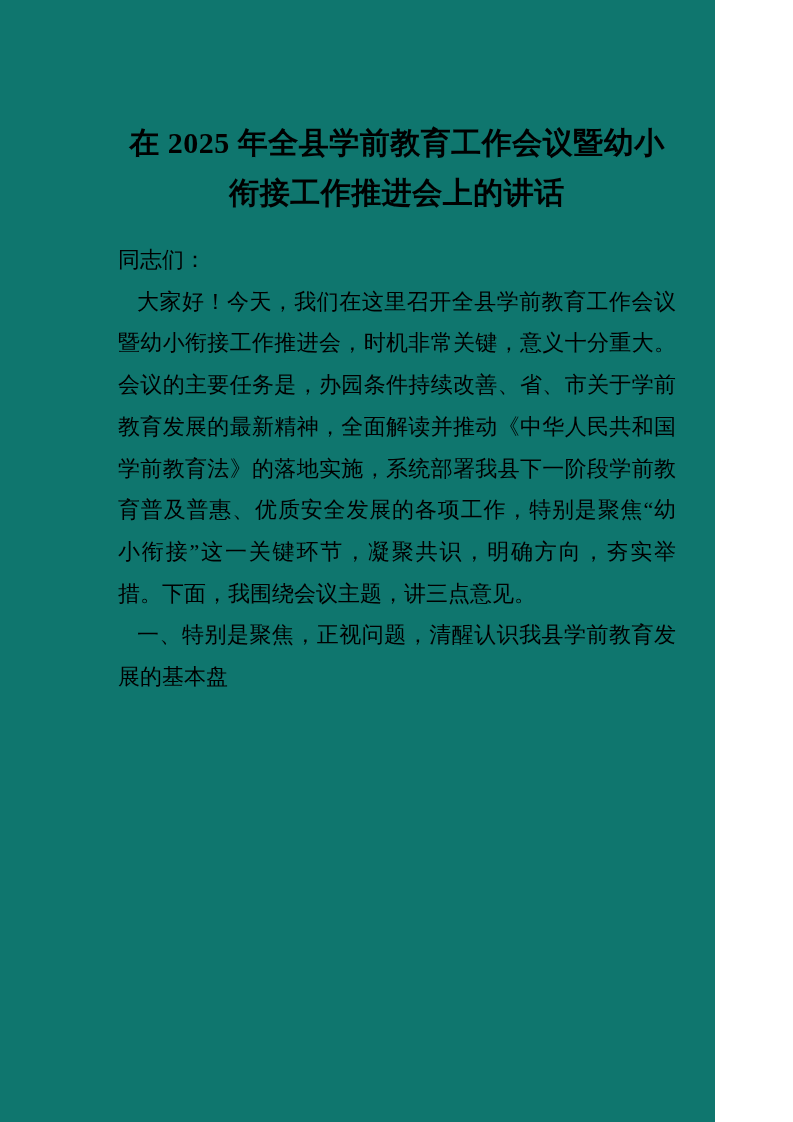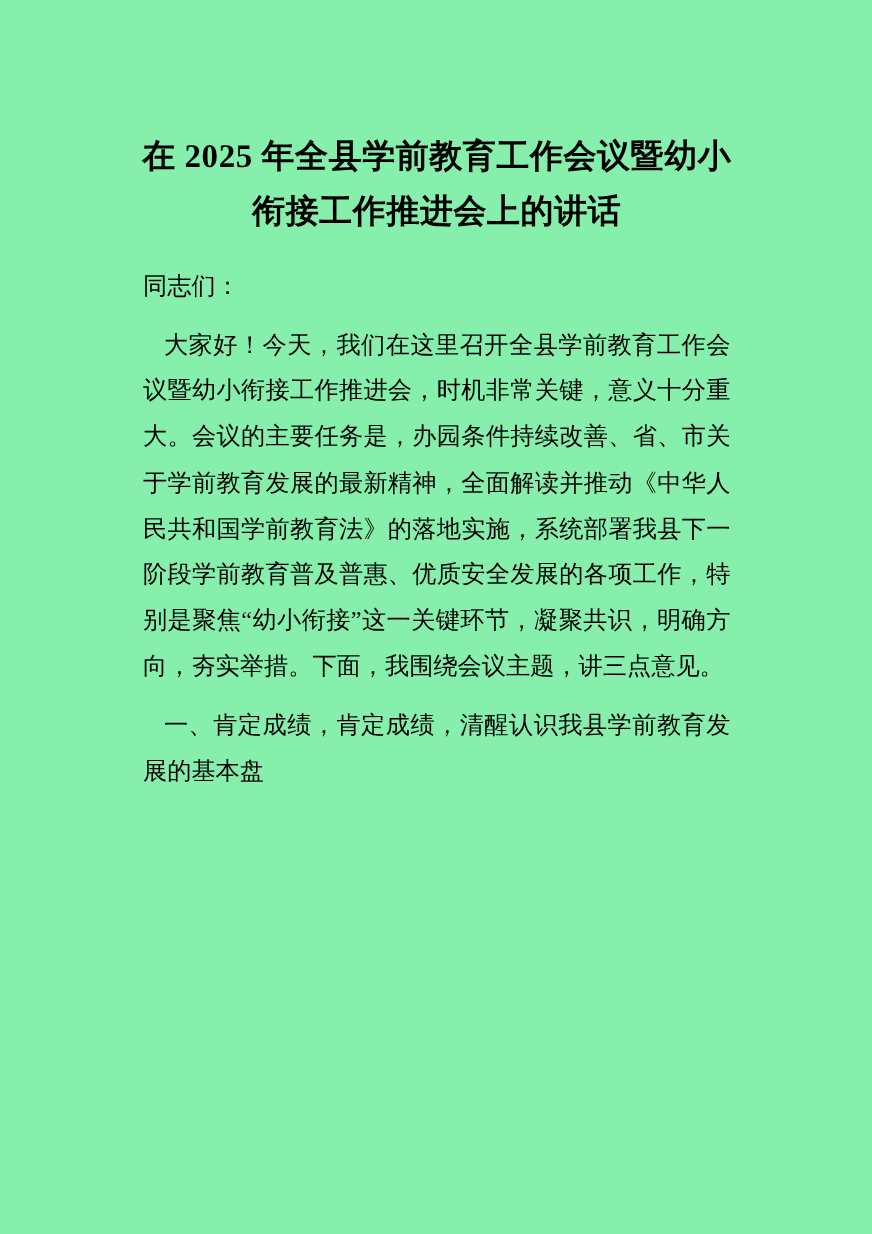--- a/index.html
+++ b/index.html
@@ -2,23 +2,23 @@
 <html><head>
 <meta charset="utf-8">
 <style>
   html, body {
     margin: 0;
     padding: 0;
     background: #ffffff;
   }
   .page {
     position: relative;
-    width: 793px;
+    width: 715px;
     height: 1122px;
-    background: #86efac;
+    background: #0f766e;
     overflow: hidden;
     font-family: "Liberation Serif", "DejaVu Serif", serif;
     color: #000000;
   }
   .content {
     position: absolute;
     left: 118px;
     top: 118px;
     width: 558px;
   }
@@ -32,32 +32,32 @@
     letter-spacing: 0.5px;
   }
   .doc-body {
     margin-top: 21px;
     font-size: 22px;
     line-height: 41.7px;
     text-align: justify;
     color: #000000;
   }
   .doc-body p {
-    margin: 12px;
+    margin: 0;
     padding: 0;
   }
   .doc-body p.indent {
     text-indent: 19px;
   }
 </style>
 </head>
 <body>
 
 <div class="page">
   <div class="content">
     <h1 class="doc-title">在 2025 年全县学前教育工作会议暨幼小衔接工作推进会上的讲话</h1>
     <div class="doc-body">
       <p>同志们：</p>
       <p class="indent">大家好！今天，我们在这里召开全县学前教育工作会议暨幼小衔接工作推进会，时机非常关键，意义十分重大。会议的主要任务是，办园条件持续改善、省、市关于学前教育发展的最新精神，全面解读并推动《中华人民共和国学前教育法》的落地实施，系统部署我县下一阶段学前教育普及普惠、优质安全发展的各项工作，特别是聚焦“幼小衔接”这一关键环节，凝聚共识，明确方向，夯实举措。下面，我围绕会议主题，讲三点意见。</p>
-      <p class="indent">一、肯定成绩，肯定成绩，清醒认识我县学前教育发展的基本盘</p>
+      <p class="indent">一、特别是聚焦，正视问题，清醒认识我县学前教育发展的基本盘</p>
     </div>
   </div>
 </div>
 
 </body></html>

